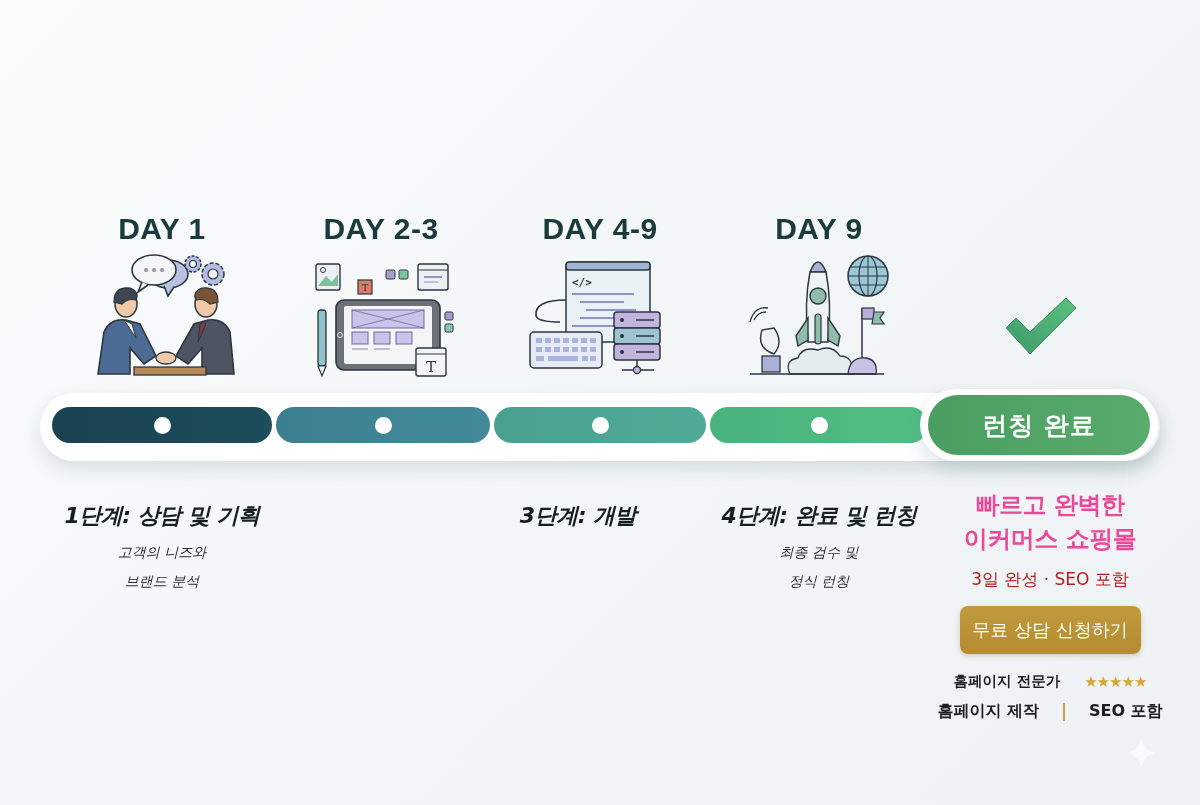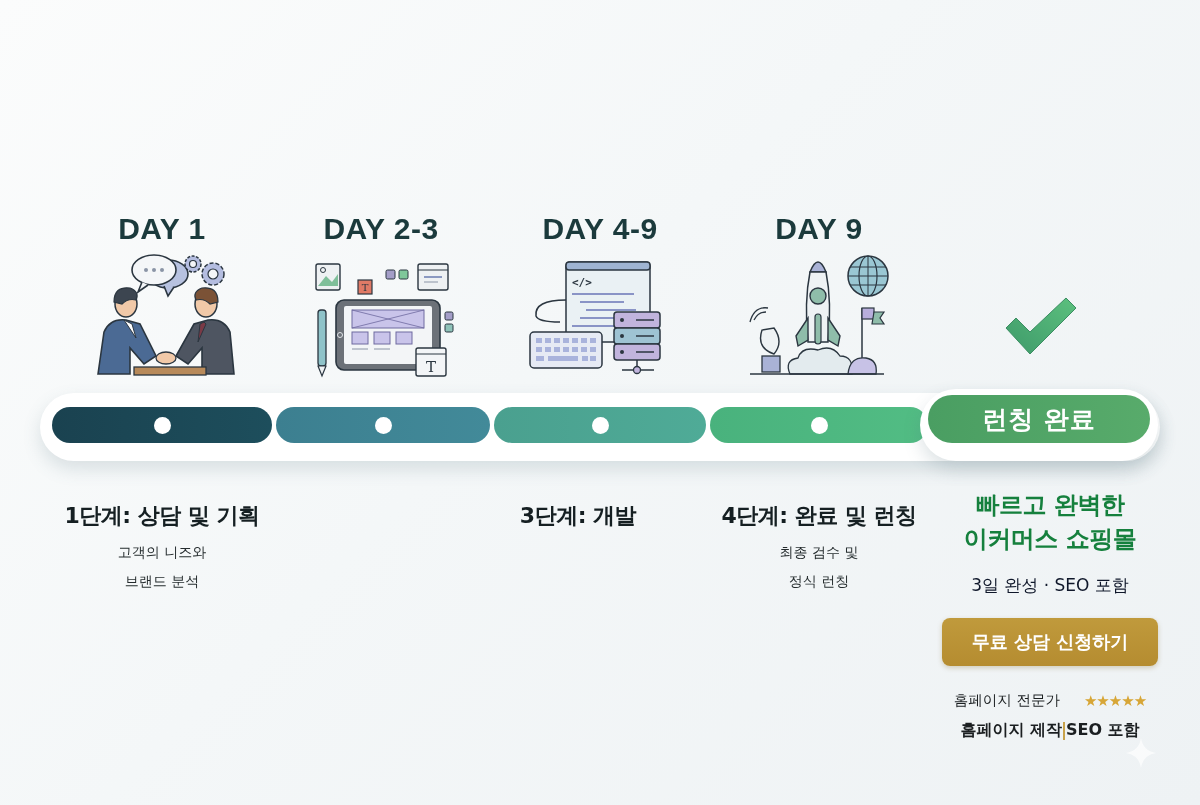--- a/index.html
+++ b/index.html
@@ -37,62 +37,62 @@
   .seg-1 { left: 52px;  width: 220px; background: linear-gradient(90deg,#1a4250,#1d4e5c); }
   .seg-2 { left: 276px; width: 214px; background: linear-gradient(90deg,#3c7f90,#428a99); border-radius: 18px; }
   .seg-3 { left: 494px; width: 212px; background: linear-gradient(90deg,#4aa08f,#4fab97); }
   .seg-4 { left: 710px; width: 218px; background: linear-gradient(90deg,#49b27d,#52bd84); }
   .final-pill {
     position: absolute; left: 920px; top: 389px; width: 238px; height: 72px;
     border-radius: 36px; background: #ffffff;
     box-shadow: 0 8px 18px rgba(80,110,120,0.2);
   }
   .final-inner {
-    position: absolute; left: 928px; top: 395px; width: 222px; height: 48px;
+    position: absolute; left: 928px; top: 395px; width: 222px; height: 60px;
     border-radius: 30px; background: linear-gradient(90deg,#4a9e62,#58ab6b);
     color: #ffffff; font-weight: 700; font-size: 25px;
     display: flex; align-items: center; justify-content: center;
     font-family: "DejaVu Sans", sans-serif; letter-spacing: 1px;
   }
 
   .checkmark { position: absolute; left: 1002px; top: 296px; width: 80px; height: 64px; }
 
   
-  .step { position: absolute; top: 500px; width: 230px; text-align: center; }
+  .step { position: absolute; top: 500px; width: 230px; text-align: center; font-style: italic; }
   .step-title {
     font-weight: 700; font-size: 22px; color: #151f22; line-height: 32px;
     white-space: nowrap; letter-spacing: -0.5px;
   }
   .step-desc {
     margin-top: 6px; font-size: 14px; color: #252c2e; line-height: 29px;
     white-space: pre-line;
   }
 
   .promo { position: absolute; left: 922px; top: 488px; width: 256px; text-align: center; }
   .promo-title {
-    font-weight: 700; font-size: 24px; line-height: 34px; color: #15803d;
+    font-weight: 700; font-size: 24px; line-height: 34px; color: #ec4899;
     white-space: pre-line; letter-spacing: -0.5px;
   }
-  .promo-sub { margin-top: 16px; font-size: 17px; color: #0f172a; line-height: 26px; }
+  .promo-sub { margin-top: 10px; font-size: 17px; color: #b91c1c; line-height: 26px; }
   .cta-button {
-    display: block; margin: 20px auto 0; width: 216px; height: 48px;
+    display: block; margin: 14px auto 0; width: 181px; height: 48px;
     border-radius: 8px; border: 0; cursor: pointer;
     background: linear-gradient(180deg,#c09a3c,#b58c30);
-    color: #ffffff; font-weight: 700; font-size: 18px;
+    color: #ffffff; font-weight: 400; font-size: 18px;
     font-family: "DejaVu Sans", sans-serif;
     box-shadow: 0 2px 5px rgba(120,90,20,0.25);
   }
   .rating-row {
-    margin-top: 25px; font-size: 14.5px; color: #1b1f21;
-    display: flex; align-items: center; justify-content: center; gap: 24px;
+    margin-top: 18px; font-size: 14.5px; color: #1b1f21;
+    display: flex; align-items: center; justify-content: center; gap: 24px; font-weight: bold;
   }
   .stars { color: #d7a637; font-size: 15px; letter-spacing: -1px; }
   .tag-row {
     margin-top: 10px; font-size: 16px; font-weight: 700; color: #1b1f21;
-    display: flex; align-items: center; justify-content: center; gap: 1px;
+    display: flex; align-items: center; justify-content: center; gap: 24px;
   }
   .tag-sep { width: 2px; height: 18px; background: #c8a24a; display: inline-block; }
 
   .sparkle { position: absolute; left: 1124px; top: 736px; width: 34px; height: 34px; opacity: 0.7; }
 </style>
 </head>
 <body>
 
 <div class="stage">
 

